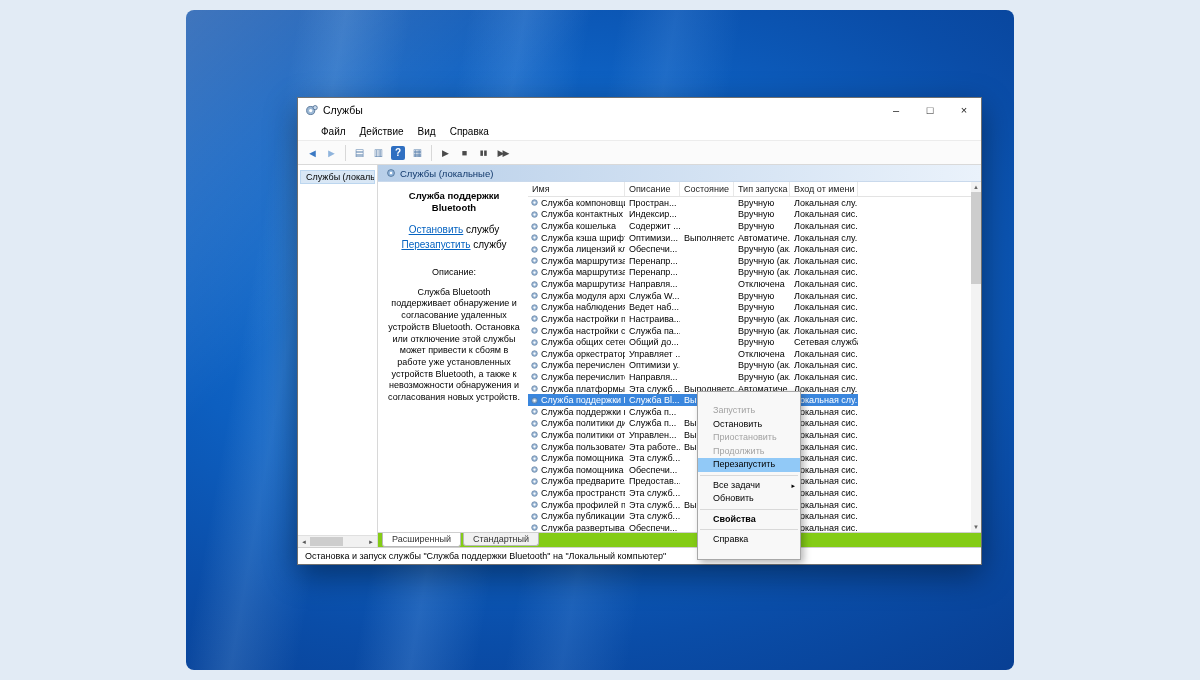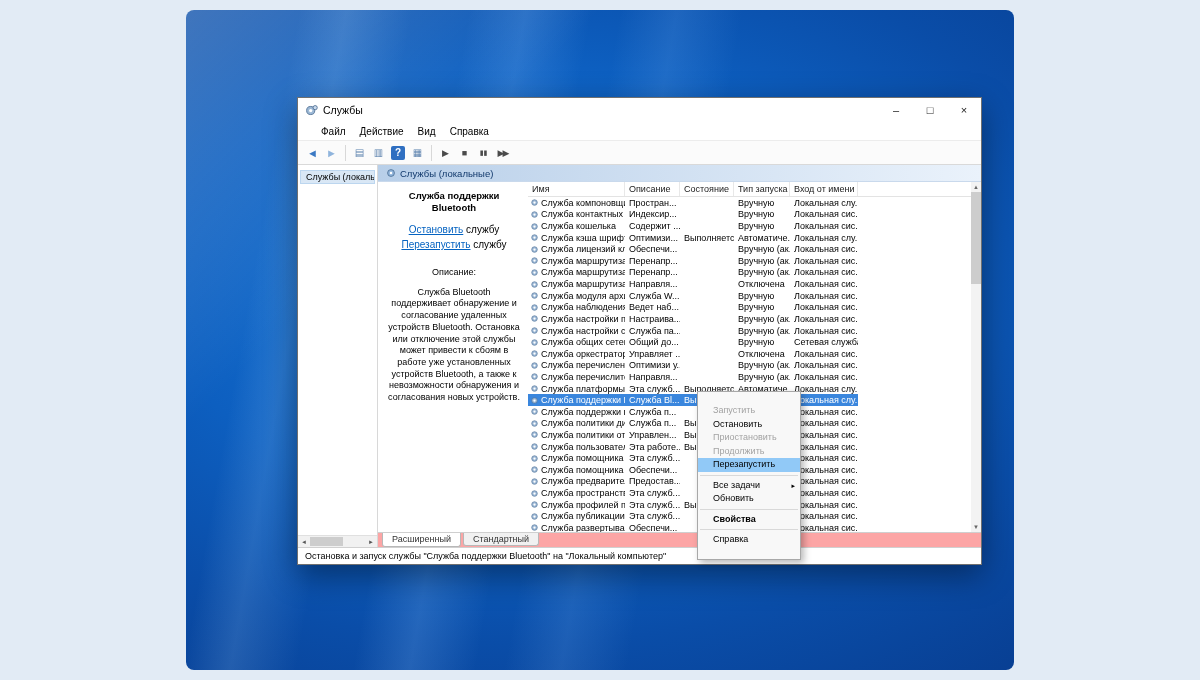--- a/index.html
+++ b/index.html
@@ -80,21 +80,21 @@
   .c-desc{ width:55px; } .c-status{ width:54px; } .c-startup{ width:56px; } .c-logon{ width:68px; }
   .srow.selected{ background:#3a86dd; color:#fff; }
   .gear{ flex:0 0 auto; }
 
   .v-scrollbar{ width:10px; flex:0 0 auto; background:#f3f3f3; display:flex; flex-direction:column; }
   .vs-arrow{ height:10px; font-size:6px; color:#666; display:flex; align-items:center; justify-content:center; }
   .vs-track{ flex:1; position:relative; }
   .vs-thumb{ position:absolute; top:0; left:0; right:0; height:92px; background:#cdcdcd; }
 
   .tabs-row{ height:15px; flex:0 0 auto; display:flex; align-items:flex-start; padding-left:4px;
-    background:#fca5a5; border-top:1px solid #cfcfcf; }
+    background:#84cc16; border-top:1px solid #cfcfcf; }
   .tab{ font-size:9px; padding:0 9px; height:13px; line-height:12px; background:#f1f1f1;
     border:1px solid #b8b8b8; border-top:none; border-radius:0 0 3px 3px; margin-right:2px; color:#333; }
   .tab.active{ background:#fff; height:14px; }
 
   .statusbar{ height:17px; flex:0 0 auto; border-top:1px solid #d0d0d0; display:flex; align-items:center;
     padding-left:7px; font-size:9px; background:#fff; }
 
   
   .context-menu{ position:absolute; left:511px; top:381px; width:104px; background:#f8f8f8;
     border:1px solid #a8a8a8; box-shadow:3px 3px 7px rgba(0,0,0,0.28); padding:12px 0; z-index:10; font-size:9px; }

